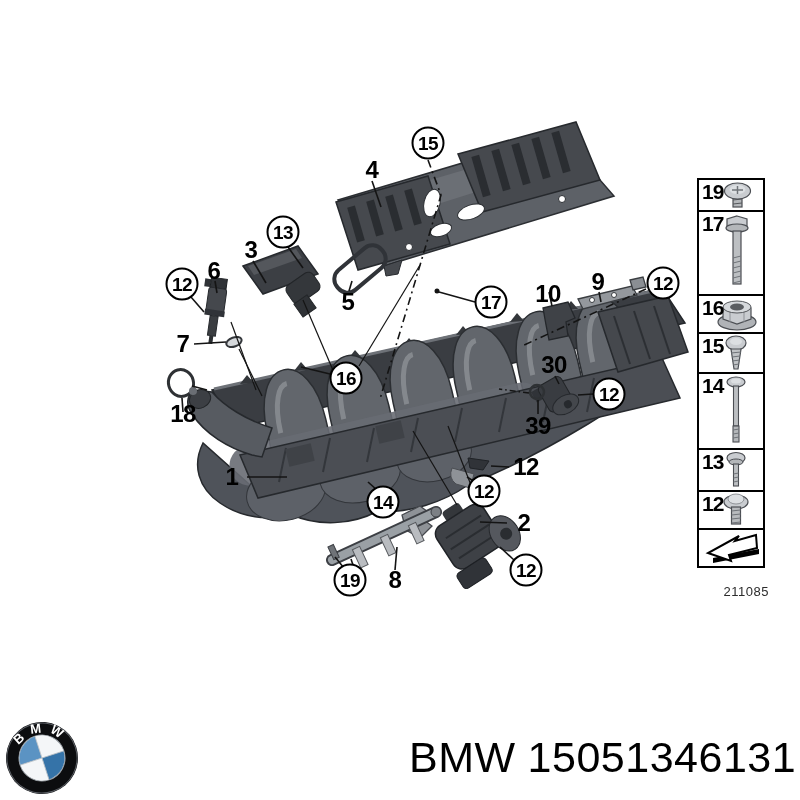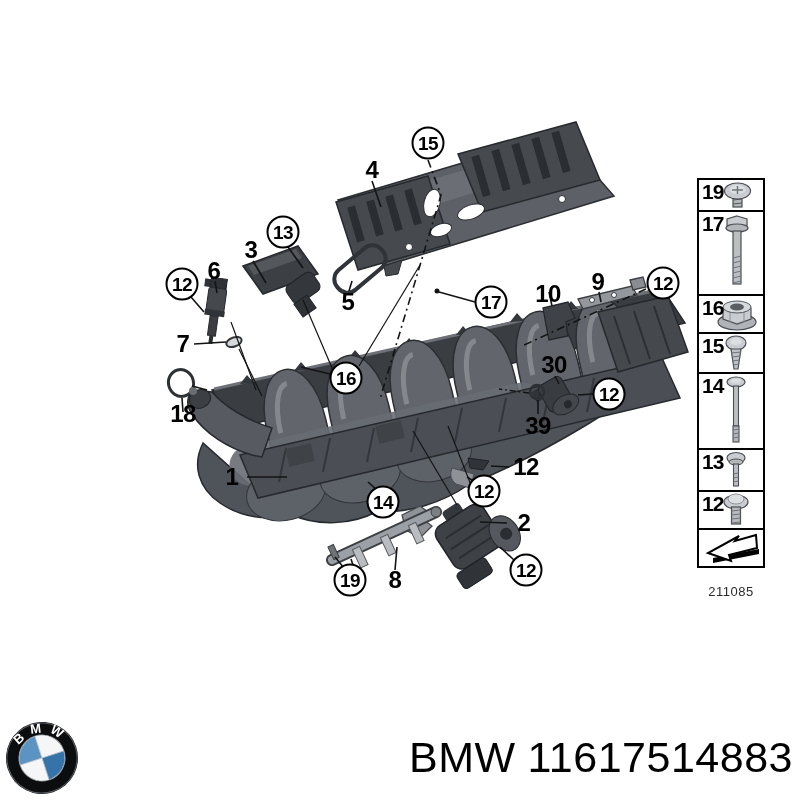--- a/index.html
+++ b/index.html
@@ -18,21 +18,21 @@
   .callout.plain{font-size:24px;letter-spacing:-0.5px;}
   
   .panel{position:absolute;left:697px;top:178px;width:68px;z-index:4;}
   .panel-cell{
     box-sizing:border-box;width:68px;border:2px solid #000;background:#fff;position:relative;
   }
   .panel-cell + .panel-cell{margin-top:-2px;}
   .cell-num{position:absolute;left:3px;top:0px;font-weight:bold;font-size:21px;letter-spacing:-1px;z-index:2;}
   .cell-icon{position:absolute;left:0;top:0;width:100%;height:100%;}
   .drawing-number{
-    position:absolute;left:693px;top:584px;width:76px;text-align:center;
+    position:absolute;left:693px;top:584px;width:76px;text-align:right;
     font-size:13px;color:#2b2b2b;letter-spacing:0.5px;z-index:4;
   }
   
   .footer-logo{position:absolute;left:4px;top:720px;width:76px;height:76px;z-index:6;}
   .footer-part{
     position:absolute;left:409px;top:733px;font-size:43px;color:#000;
     letter-spacing:0.5px;white-space:nowrap;z-index:6;font-weight:400;
   }
   .footer-part .sep{display:inline-block;width:12px;}
 </style>
@@ -414,14 +414,14 @@
     <line x1="38" y1="15.5" x2="38" y2="60.5" stroke="#b9bfc5" stroke-width="0.8"></line>
     <line x1="15.5" y1="38" x2="60.5" y2="38" stroke="#b9bfc5" stroke-width="0.8"></line>
     <path id="bmw-arc" d="M 11 35 A 27.5 27.5 0 0 1 65 35" fill="none"></path>
     <text font-size="13" font-weight="bold" fill="#ffffff" letter-spacing="7" font-family="Liberation Sans, sans-serif">
       <textPath href="#bmw-arc" startOffset="24%">BMW</textPath>
     </text>
   </g>
 </svg>
 
 <div class="footer-part">
-  <span>BMW</span><span class="sep"></span><span>11617514883</span>
+  <span>BMW</span><span class="sep"></span><span>15051346131</span>
 </div>
 
 </body></html>

